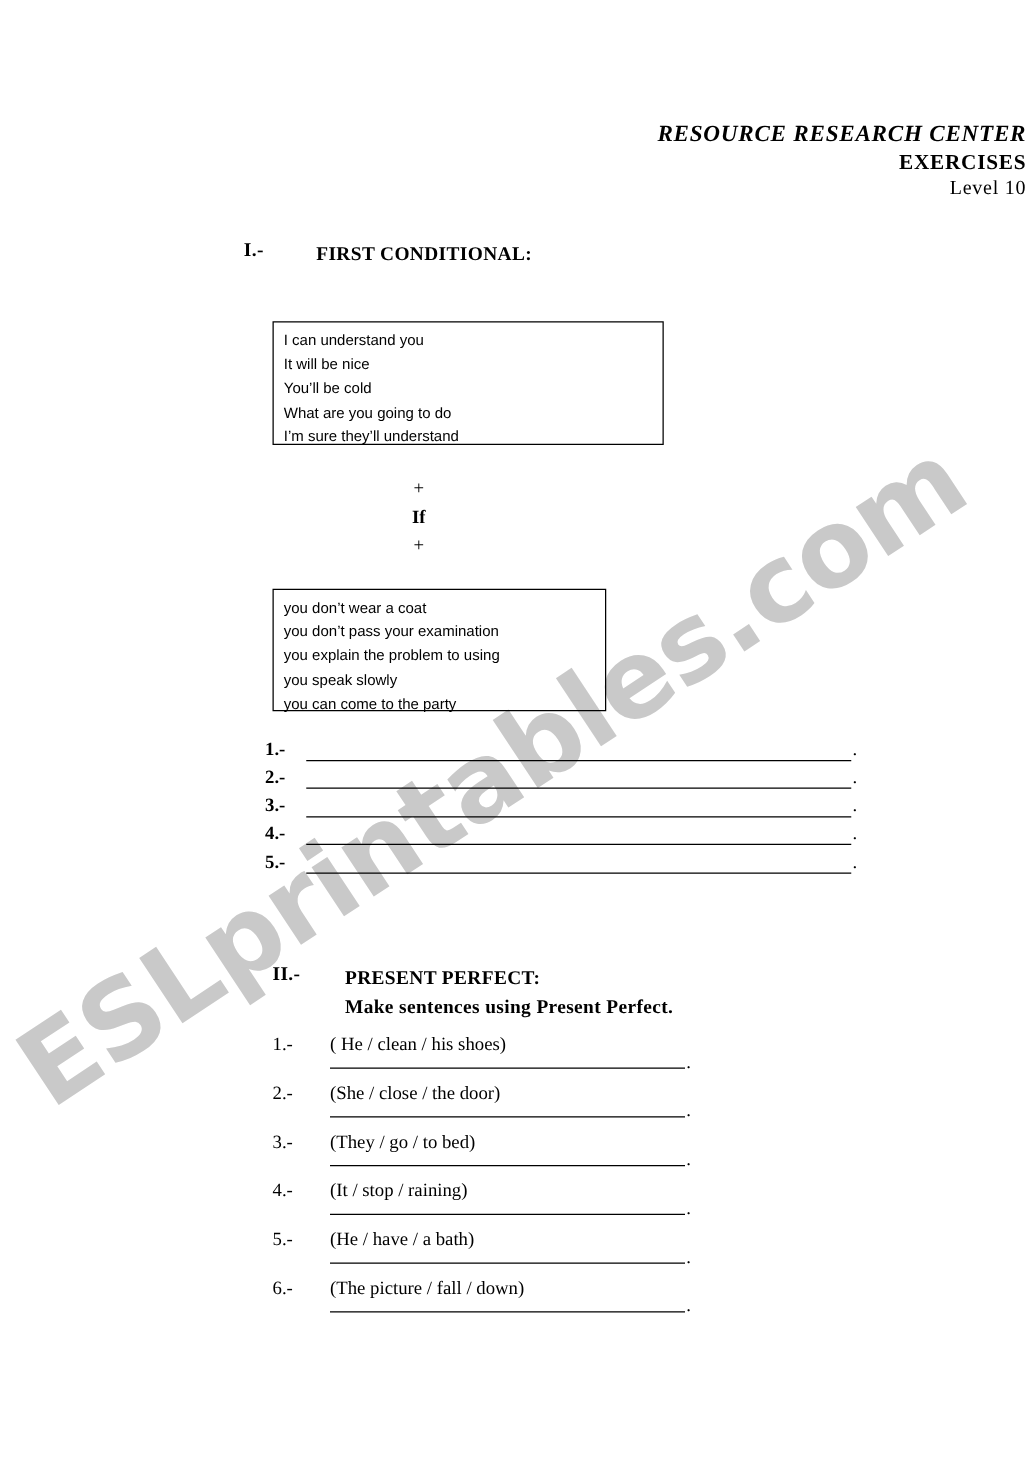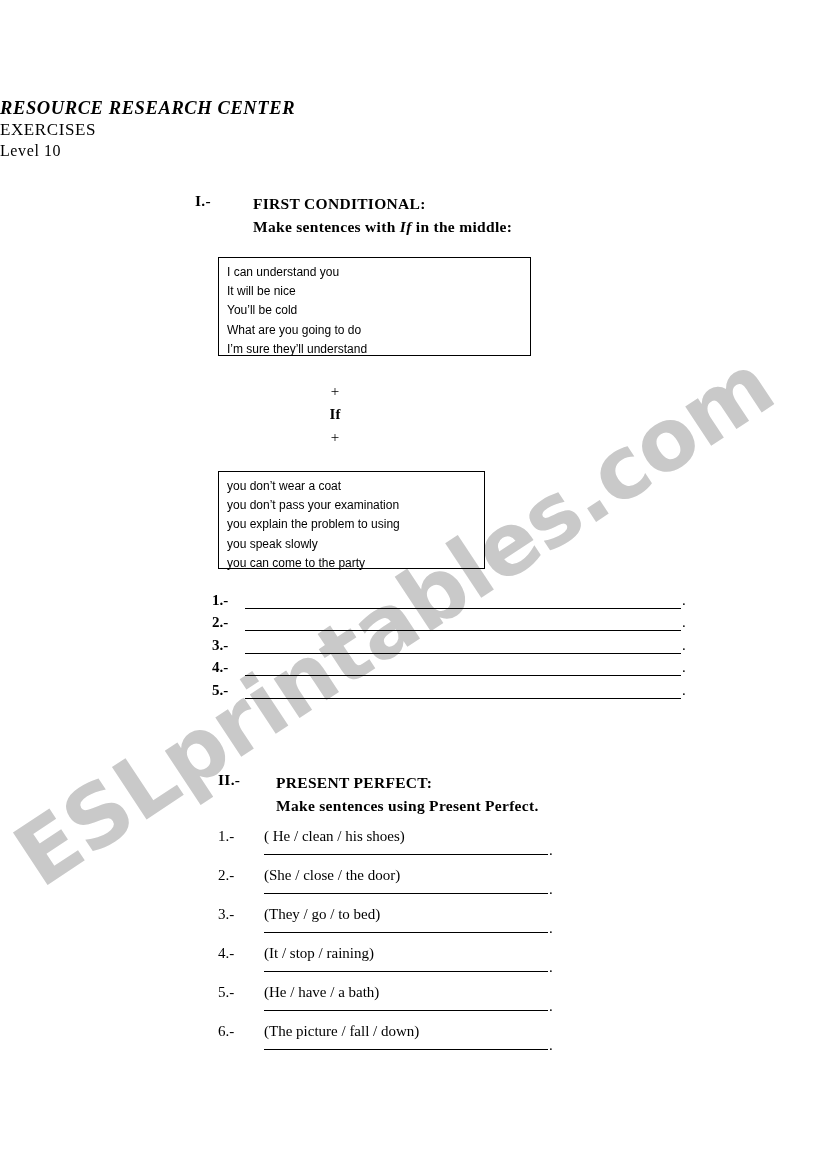--- a/index.html
+++ b/index.html
@@ -43,34 +43,34 @@
     transform: rotate(-33.5deg);
     transform-origin: left bottom;
   }
 
   
   #header {
     position: absolute;
     left: 0;
     top: 98px;
     width: 821px;
-    text-align: left;
+    text-align: right;
     z-index: 10;
   }
   #header .line1 {
     font-family: "Liberation Serif", "DejaVu Serif", serif;
     font-weight: bold;
     font-style: italic;
     font-size: 18.5px;
     letter-spacing: 0.6px;
     line-height: 21px;
   }
   #header .line2 {
     font-family: "Liberation Serif", "DejaVu Serif", serif;
-    font-weight: normal;
+    font-weight: bold;
     font-size: 17px;
     letter-spacing: 0.6px;
     line-height: 21px;
   }
   #header .line3 {
     font-family: "Liberation Serif", "DejaVu Serif", serif;
     font-weight: normal;
     font-size: 16px;
     letter-spacing: 0.6px;
     line-height: 21px;
@@ -236,21 +236,20 @@
   <div id="header">
     <div class="line1">RESOURCE RESEARCH CENTER</div>
     <div class="line2">EXERCISES</div>
     <div class="line3">Level 10</div>
   </div>
 
   <div class="section" style="left:195px; top:192px;">
     <div class="sec-num">I.-</div>
     <div class="sec-head">
       <div>FIRST CONDITIONAL:</div>
-      <div><span>Make sentences with</span> <span class="it">If</span> <span>in the middle:</span></div>
     </div>
   </div>
 
   <div class="wordbox" style="left:218px; top:257px; width:313px; height:99px;">
     <ul>
       <li>I can understand you</li>
       <li>It will be nice</li>
       <li>You’ll be cold</li>
       <li>What are you going to do</li>
       <li>I’m sure they’ll understand</li>

